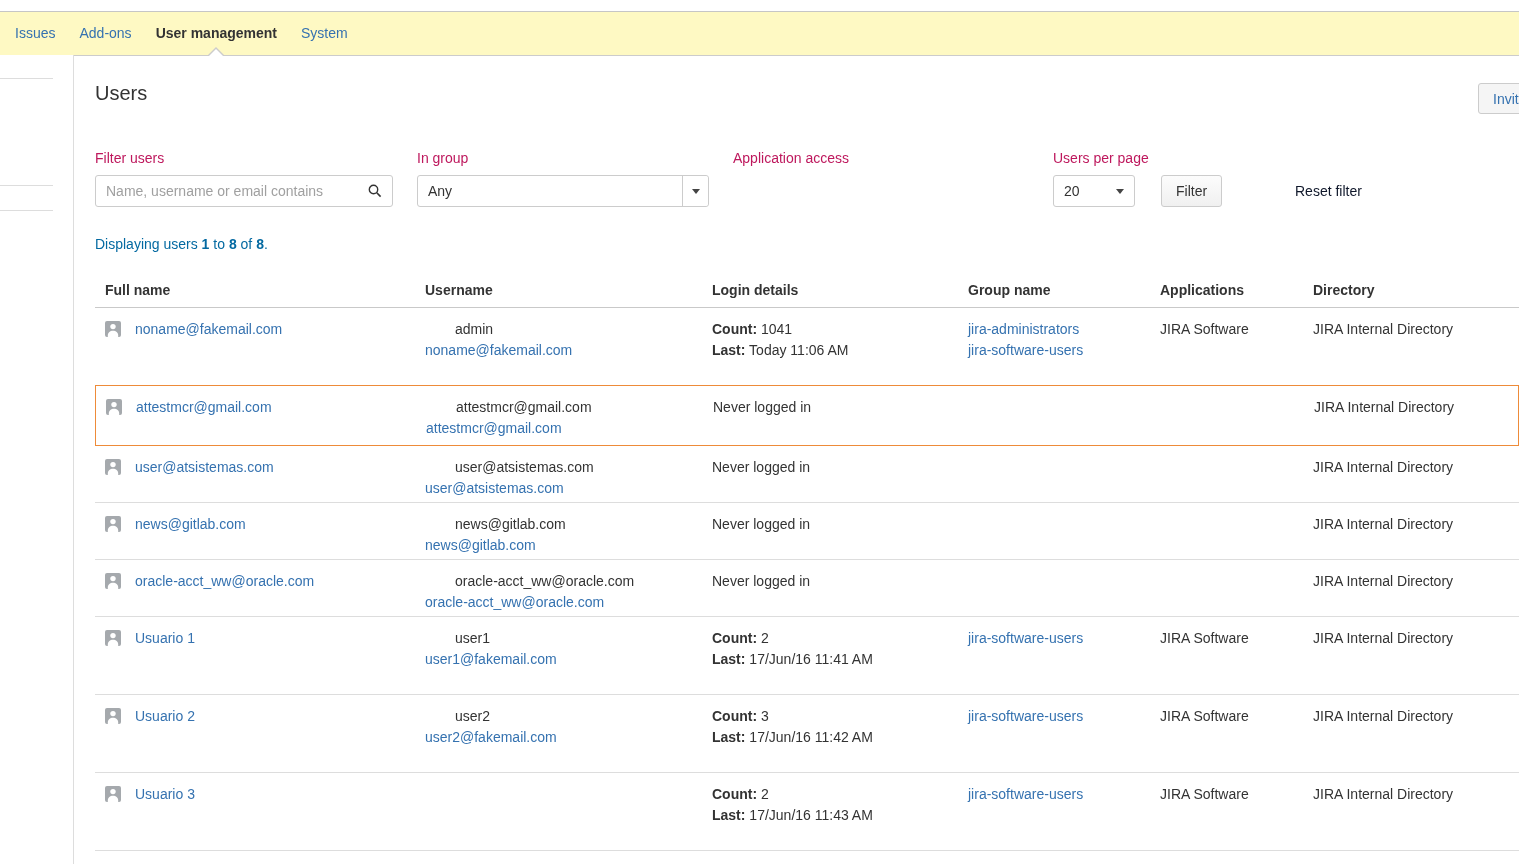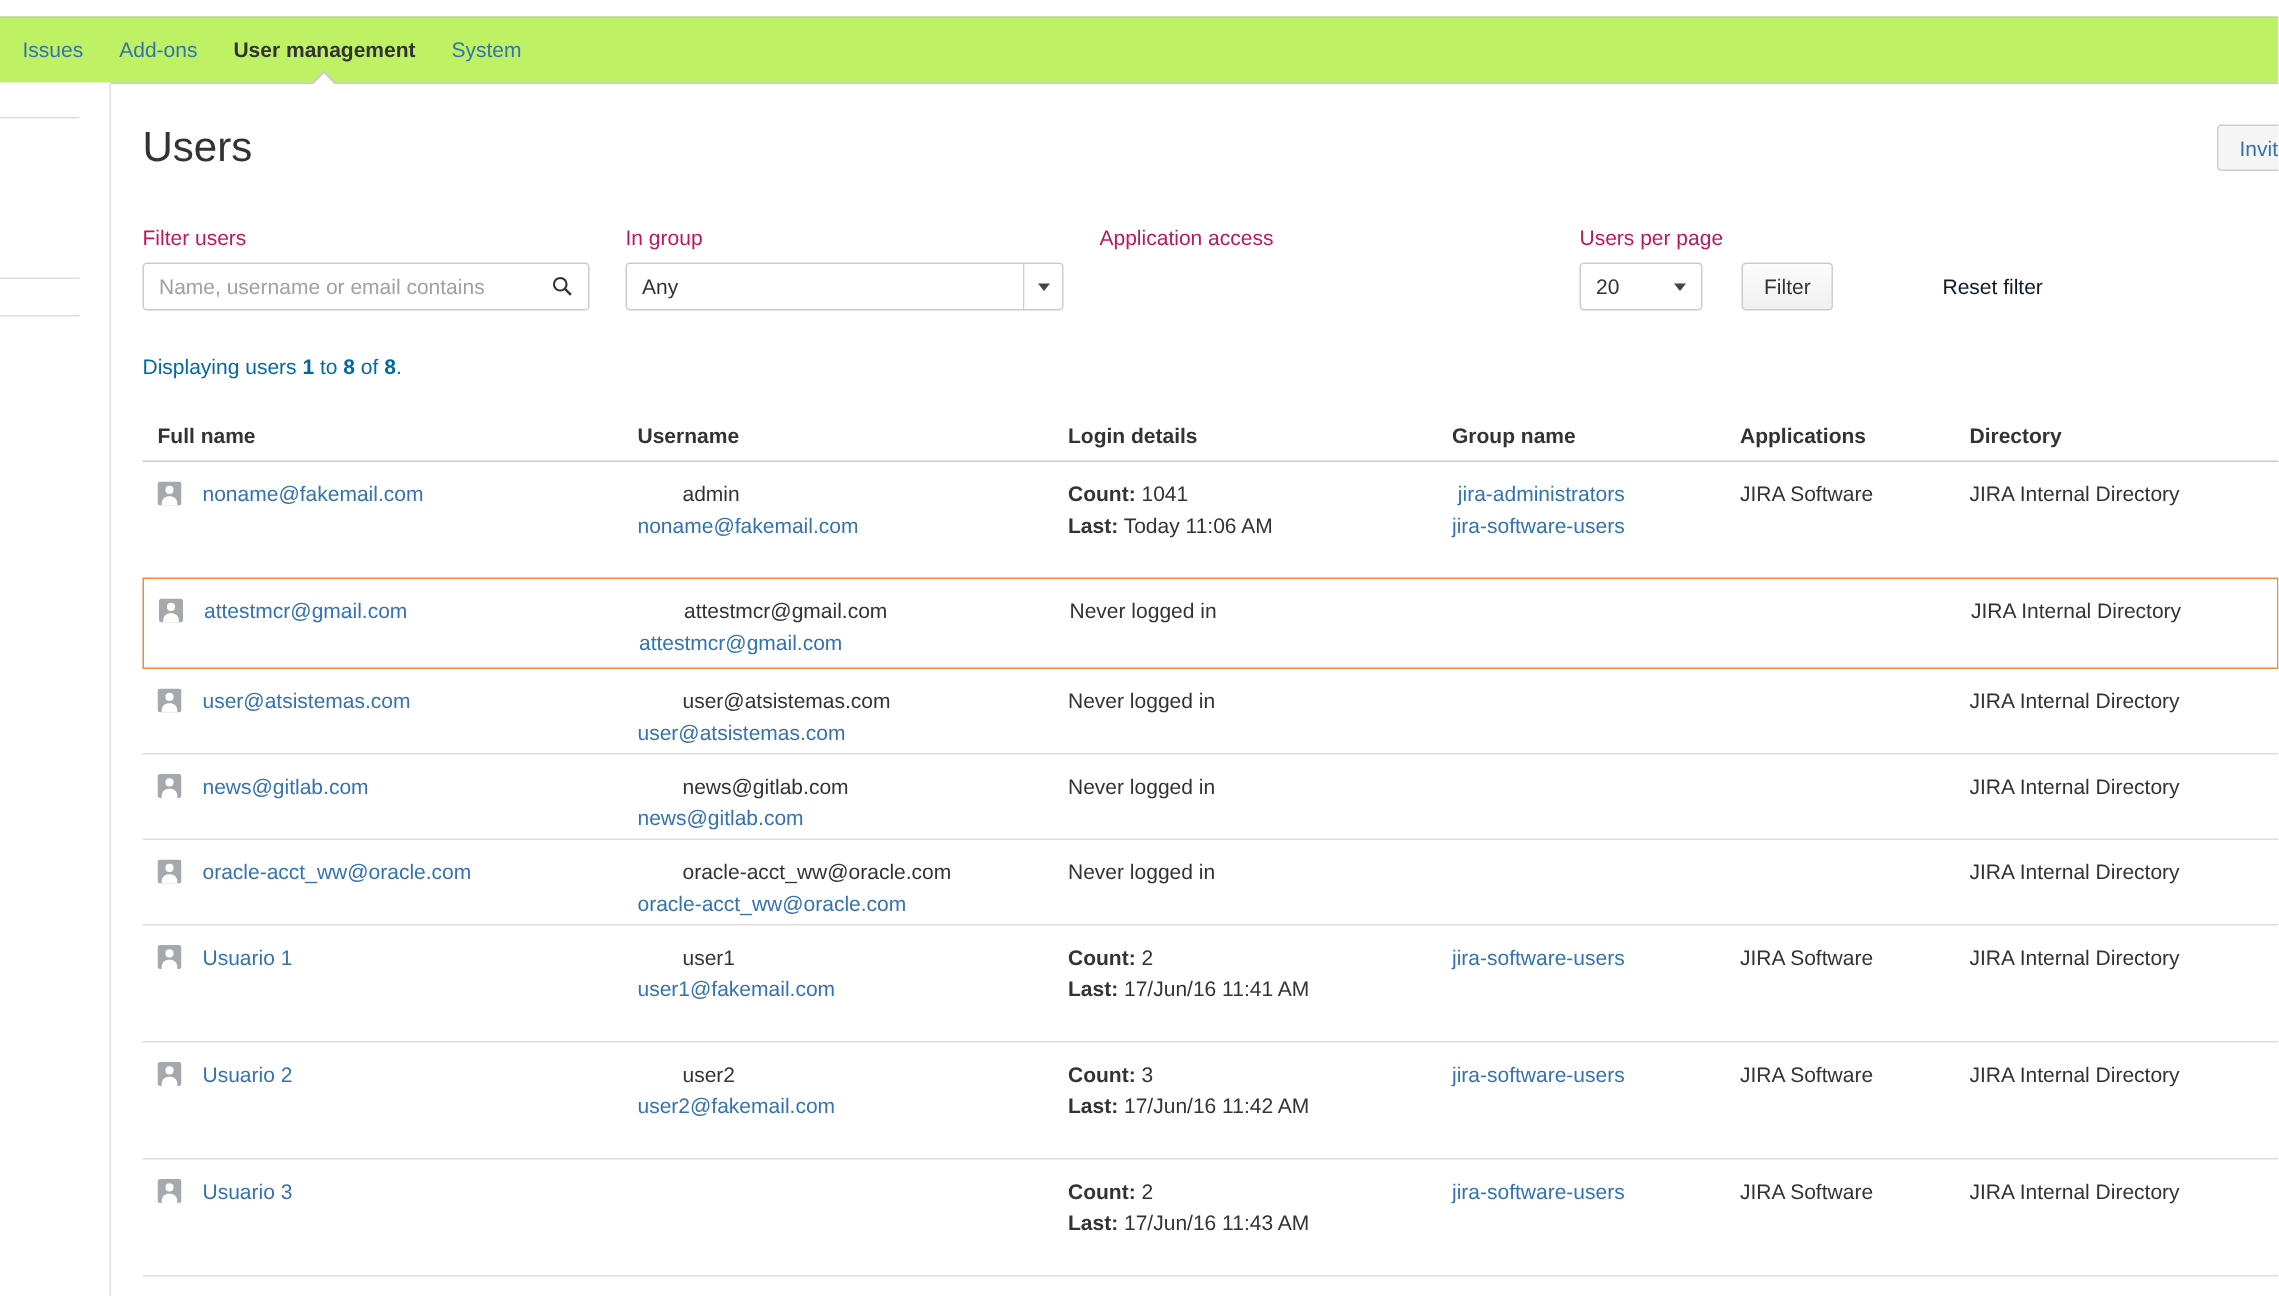--- a/index.html
+++ b/index.html
@@ -6,39 +6,39 @@
   body{
     width:1519px;height:864px;position:relative;overflow:hidden;
     background:#fff;color:#333;
     font-family:"Liberation Sans", sans-serif;font-size:14px;
   }
   a{text-decoration:none;cursor:pointer;}
   .link{color:#3572b0;}
   
   .topnav{
     position:absolute;top:11px;left:0;right:0;height:43px;
-    background:#bef264;border-top:1px solid #c6c6c6;border-bottom:1px solid #ccc;
+    background:#fef9c3;border-top:1px solid #c6c6c6;border-bottom:1px solid #ccc;
     display:flex;align-items:stretch;padding-left:15px;gap:24px;
   }
   .nav-item{color:#3572b0;line-height:43px;position:relative;white-space:nowrap;}
   .nav-item.active{color:#333;font-weight:bold;}
   .nav-item.active::before{
     content:"";position:absolute;bottom:-1px;left:50%;margin-left:-9px;
     border-left:9px solid transparent;border-right:9px solid transparent;border-bottom:9px solid #ccc;
   }
   .nav-item.active::after{
     content:"";position:absolute;bottom:-2px;left:50%;margin-left:-8px;
     border-left:8px solid transparent;border-right:8px solid transparent;border-bottom:8px solid #fff;
   }
   
   .sidebar{position:absolute;left:0;top:55px;bottom:0;width:74px;background:#fff;border-right:1px solid #ddd;box-sizing:border-box;}
   .side-line{position:absolute;left:0;height:1px;background:#ddd;width:53px;}
   
   .main{position:absolute;left:75px;top:56px;right:0;bottom:0;background:#fff;}
-  .page-title{position:absolute;left:20px;top:26px;font-size:28px;font-weight:normal;color:#333;margin:0;text-align:right;}
+  .page-title{position:absolute;left:20px;top:26px;font-size:20px;font-weight:normal;color:#333;margin:0;text-align:right;}
   .invite-btn{
     position:absolute;left:1403px;top:27px;height:31px;box-sizing:border-box;
     background:#f5f5f5;border:1px solid #ccc;border-radius:3px;
     color:#3572b0;font-size:14px;padding:6px 14px;white-space:nowrap;
     font-family:"Liberation Sans", sans-serif;cursor:pointer;
   }
   
   .f-label{position:absolute;top:94px;color:#be185d;}
   .ctrl{position:absolute;top:119px;height:32px;box-sizing:border-box;background:#fff;border:1px solid #ccc;border-radius:3px;}
   .filter-input{left:20px;width:298px;padding:0 30px 0 10px;font-size:14px;color:#333;font-family:"Liberation Sans", sans-serif;}
@@ -66,21 +66,21 @@
   .t-head{position:relative;height:31px;border-bottom:1px solid #c9c9c9;}
   .t-head span{position:absolute;top:6px;font-weight:bold;color:#333;white-space:nowrap;}
   .t-row{position:relative;border-bottom:1px solid #ddd;}
   .t-row.tall{height:77px;}
   .t-row.short{height:56px;}
   .t-row.highlighted{height:59px;border:1px solid #ee8b39;}
   .cell{position:absolute;top:11px;line-height:21px;white-space:nowrap;}
   .col-0{left:10px;}
   .col-1{left:330px;}
   .col-2{left:617px;}
-  .col-3{left:873px;text-align:right;}
+  .col-3{left:873px;}
   .col-4{left:1065px;}
   .col-5{left:1218px;}
   .c-full{display:flex;align-items:flex-start;}
   .avatar-wrap{margin-right:14px;display:inline-block;margin-top:2px;}
   .uname{color:#333;margin-left:30px;}
   .login-label{color:#333;}
   .c-group a{display:block;line-height:21px;}
 </style>
 </head>
 <body>

